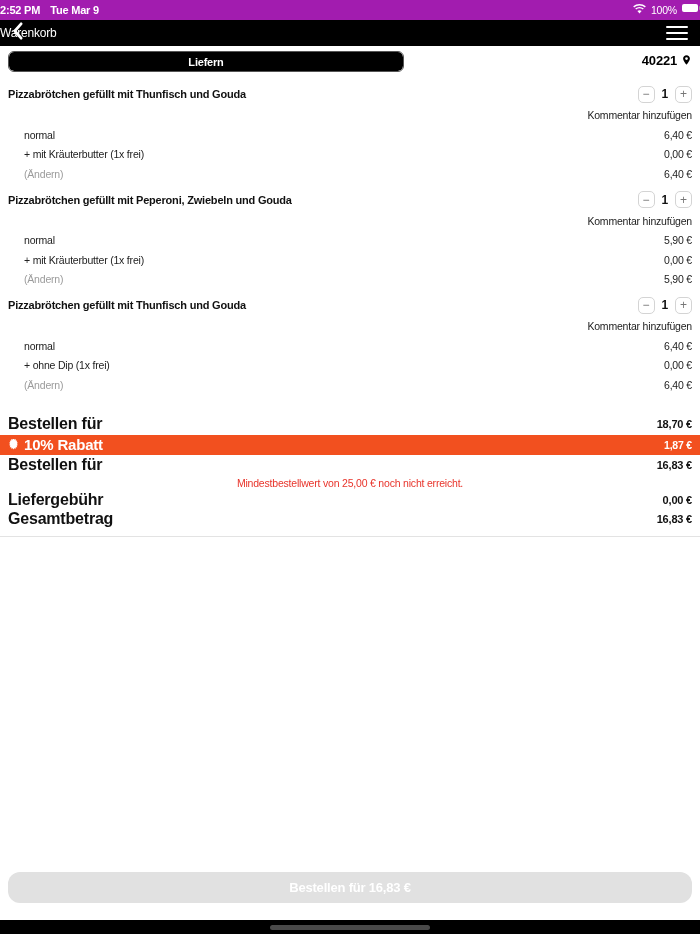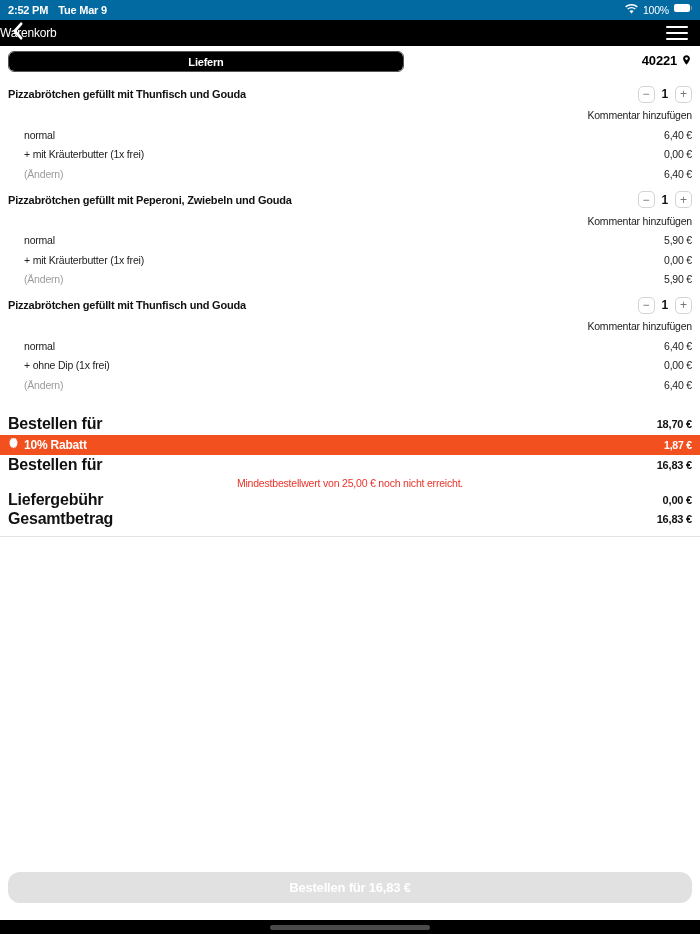--- a/index.html
+++ b/index.html
@@ -7,23 +7,23 @@
   body {
     font-family:"Liberation Sans", sans-serif;
     background:#ffffff;
     width:700px; height:934px;
     position:relative;
     overflow:hidden;
     letter-spacing:-0.2px;
   }
   
   .status-bar {
-    background:#0369a1; color:#fff; height:20px;
+    background:#a21caf; color:#fff; height:20px;
     display:flex; align-items:center; justify-content:space-between;
-    padding:0 8px; font-size:11px; font-weight:700;
+    padding:0 0; font-size:11px; font-weight:700;
   }
   .status-left { display:flex; gap:10px; }
   .status-right { display:flex; align-items:flex-start; gap:5px; font-weight:400; font-size:10.5px; }
   .battery-body { width:16px; height:8px; background:#fff; border-radius:2px; display:inline-block; }
   .battery-nub { width:1.5px; height:3.5px; background:#9a9a9a; border-radius:0 1px 1px 0; display:inline-block; margin-left:0.5px; }
   .battery { display:flex; align-items:center; }
   
   .nav-bar {
     background:#000; color:#fff; height:26px;
     display:flex; align-items:center; justify-content:space-between;
@@ -69,21 +69,21 @@
   .change-link { font-size:10.5px; color:#9b9b9b; padding-left:16px; cursor:pointer; }
   
   .summary { margin-top:20px; }
   .sum-row { display:flex; justify-content:space-between; align-items:center; padding:0 8px; height:19px; }
   .sum-label { font-size:16px; font-weight:700; color:#111; }
   .sum-value { font-size:11px; font-weight:700; color:#111; }
   .discount-bar {
     display:flex; justify-content:space-between; align-items:center;
     height:20px; padding:0 8px; color:#fff; margin:1px 0;
   }
-  .discount-left { display:flex; align-items:center; gap:5px; font-size:12px; font-weight:700; }
+  .discount-left { display:flex; align-items:center; gap:5px; font-size:15px; font-weight:700; }
   .discount-value { font-size:10.5px; font-weight:700; }
   .warning-row { text-align:center; font-size:10.5px; height:16px; line-height:16px; }
   .divider { border-top:1px solid #e3e3e3; margin:7px 0 0 0; }
   
   .order-btn {
     position:absolute; left:8px; right:8px; bottom:31px; height:31px;
     background:#e1e1e1; border:none; border-radius:12px;
     color:#fff; font-size:13px; font-weight:700;
     font-family:"Liberation Sans", sans-serif;
     display:flex; align-items:center; justify-content:center; cursor:pointer;

